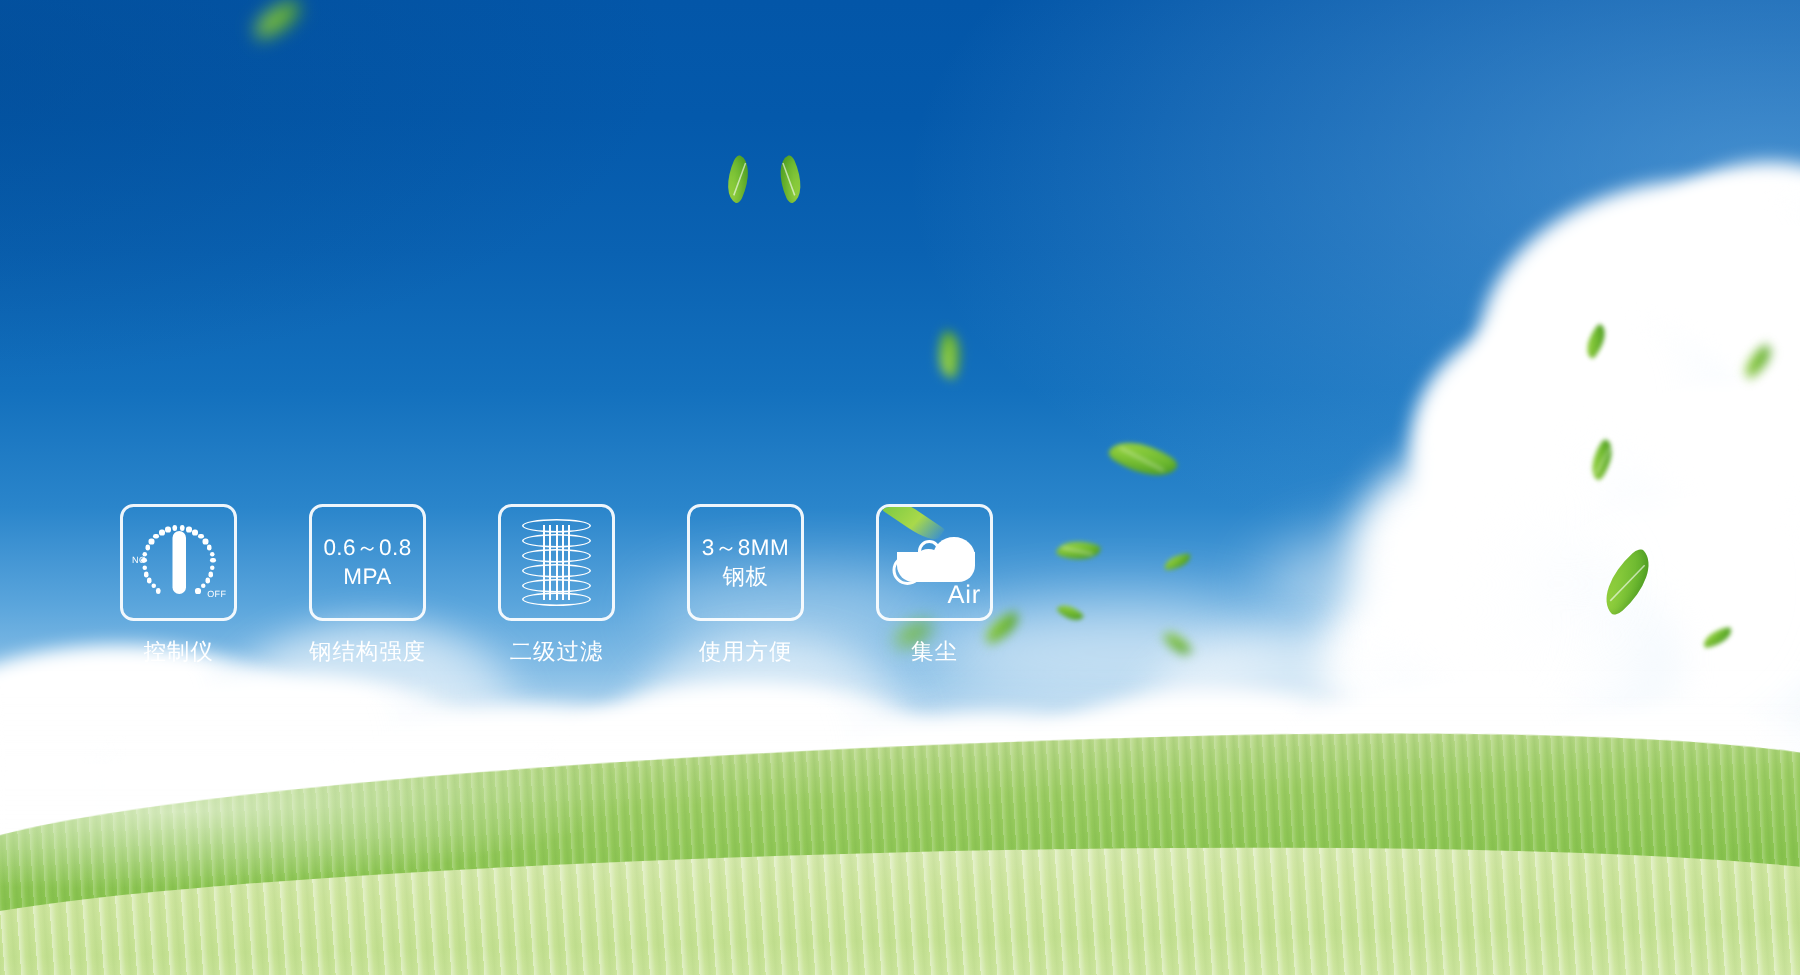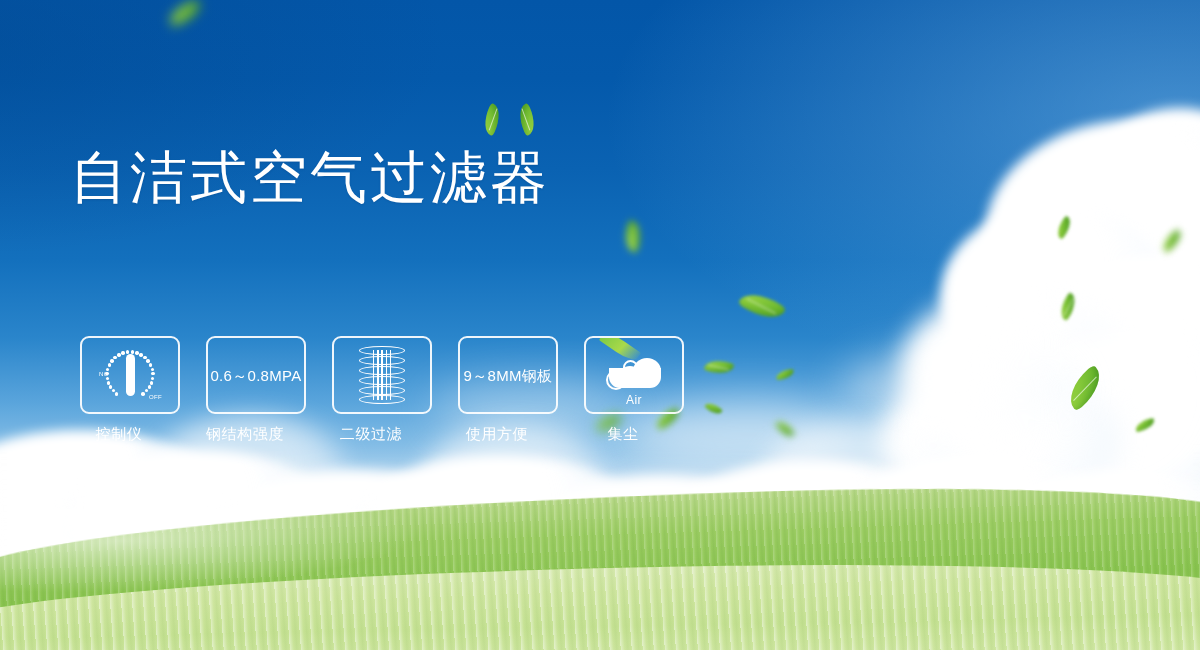--- a/index.html
+++ b/index.html
@@ -223,26 +223,26 @@
 
   
   .features {
     position: absolute;
     left: 80px; top: 336px;
     display: flex;
     gap: 48px;
   }
   .feature { width: 78px; }
   .fbox {
-    width: 100px; height: 78px;
+    width: 78px; height: 78px;
     box-sizing: border-box;
     border: 2px solid rgba(255,255,255,0.92);
     border-radius: 9px;
     display: flex;
-    flex-direction: row;
+    flex-direction: column;
     align-items: center;
     justify-content: center;
     color: #ffffff;
     position: relative;
     overflow: hidden;
   }
   .fbox-text {
     font-size: 15px;
     line-height: 19px;
     text-align: center;
@@ -324,22 +324,22 @@
   .airicon .ring-o {
     position: absolute;
     border: 2.6px solid #ffffff;
     border-radius: 50%;
     background: transparent;
   }
   .air-text {
     position: absolute;
     left: 0; bottom: -3px;
     width: 62px;
-    text-align: center;
-    font-size: 12px;
+    text-align: right;
+    font-size: 17px;
     color: #ffffff;
     letter-spacing: 0.5px;
   }
 </style>
 </head>
 <body>
 
 <div id="banner">
 
   <div class="sky"></div>
@@ -436,21 +436,20 @@
   <div class="leaf blur1" style="left:1135px; top:420px; width:20px; height:10px; transform:rotate(-14deg);">
       <div class="blade"></div>
     </div>
   <div class="leaf blur2" style="left:1160px; top:235px; width:24px; height:12px; transform:rotate(-38deg);">
       <div class="blade"></div>
     </div>
   <div class="leaf blur3" style="left:168px; top:4px; width:34px; height:18px; transform:rotate(-18deg);">
       <div class="blade"></div>
     </div>
 
-  <div class="title">自洁式空气过滤器</div>
 
   <div class="subtitle">
   </div>
 
   <div class="features">
 
     <div class="feature">
       <div class="fbox">
         <div class="dial">
           <div class="needle"></div>
@@ -505,21 +504,21 @@
           <div class="ring" style="top:30px"></div>
           <div class="ring" style="top:40px"></div>
           <div class="ring" style="top:49px"></div>
         </div>
       </div>
       <div class="flabel">二级过滤</div>
     </div>
 
     <div class="feature">
       <div class="fbox">
-        <div class="fbox-text">9～8MM</div>
+        <div class="fbox-text">3～8MM</div>
         <div class="fbox-text">钢板</div>
       </div>
       <div class="flabel">使用方便</div>
     </div>
 
     <div class="feature">
       <div class="fbox">
         <div class="airicon">
           <div class="streak"></div>
           <div class="puff" style="left:30px; top:12px; width:28px; height:26px;"></div>

